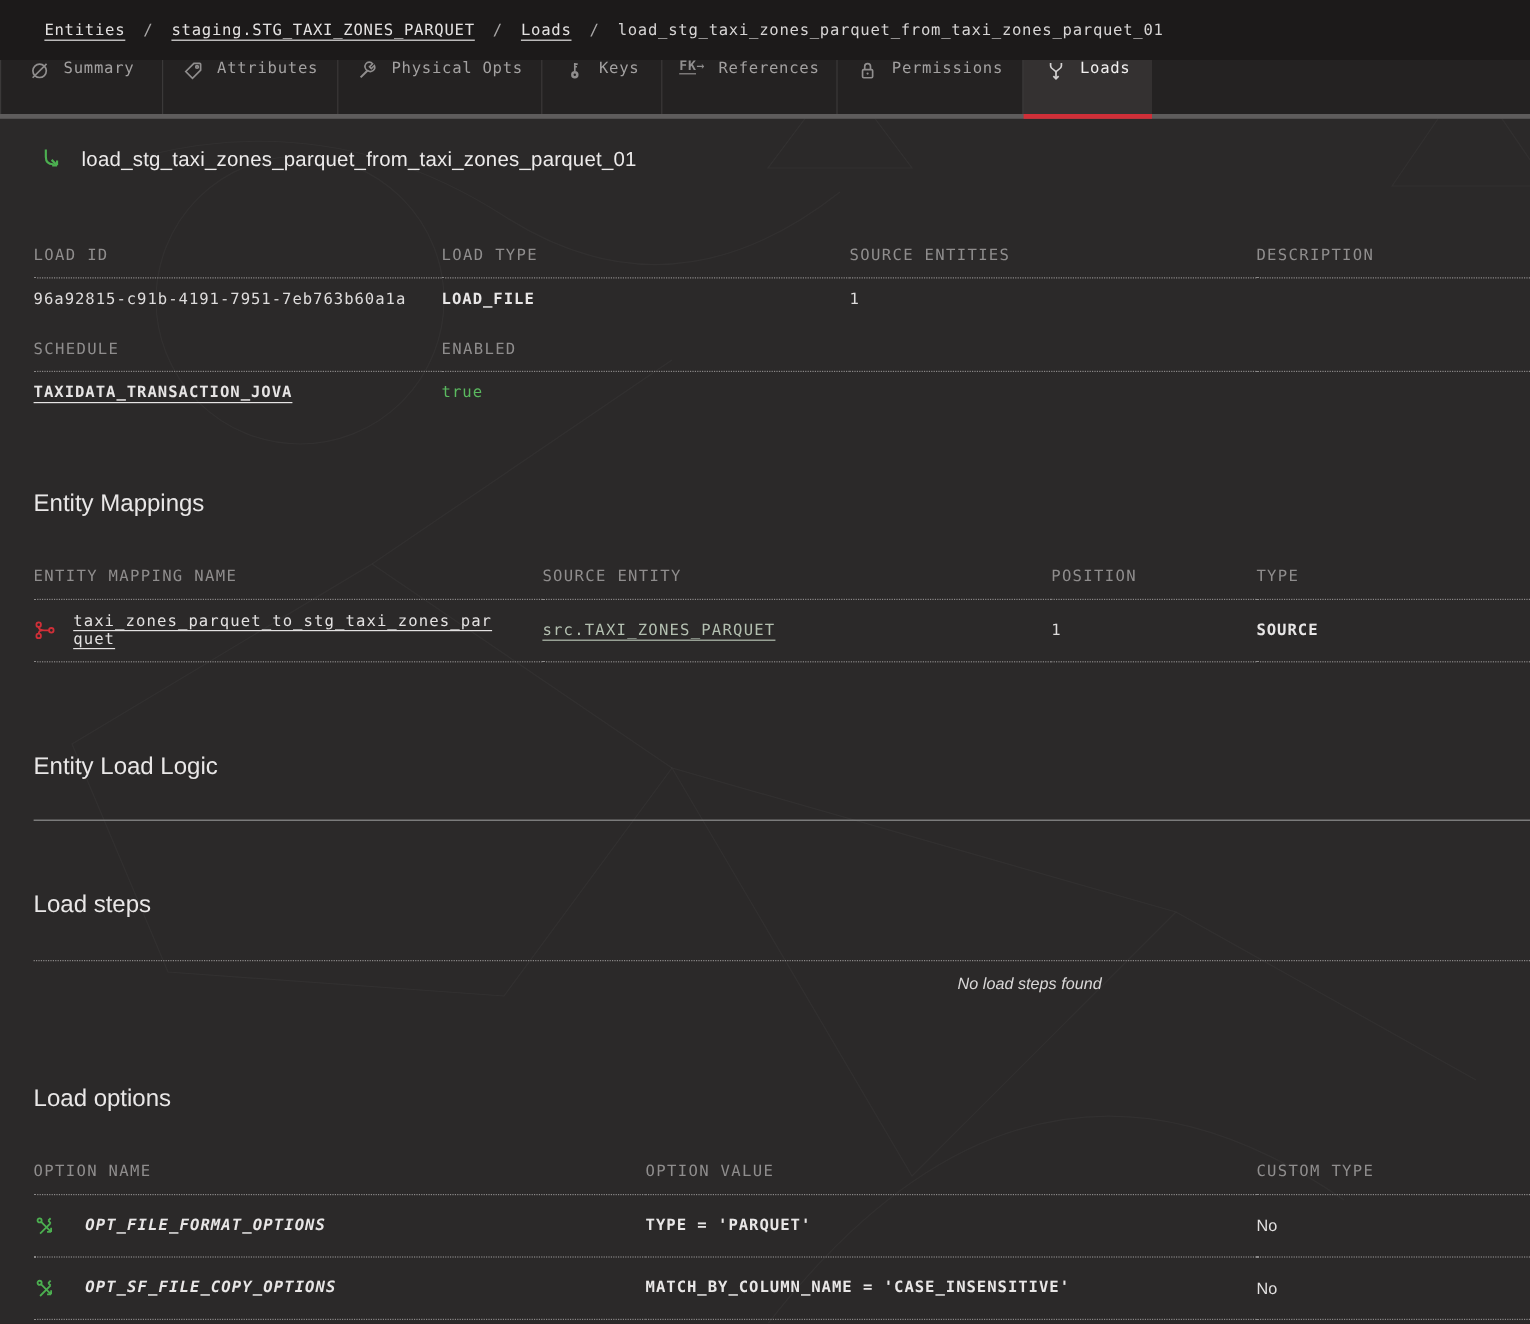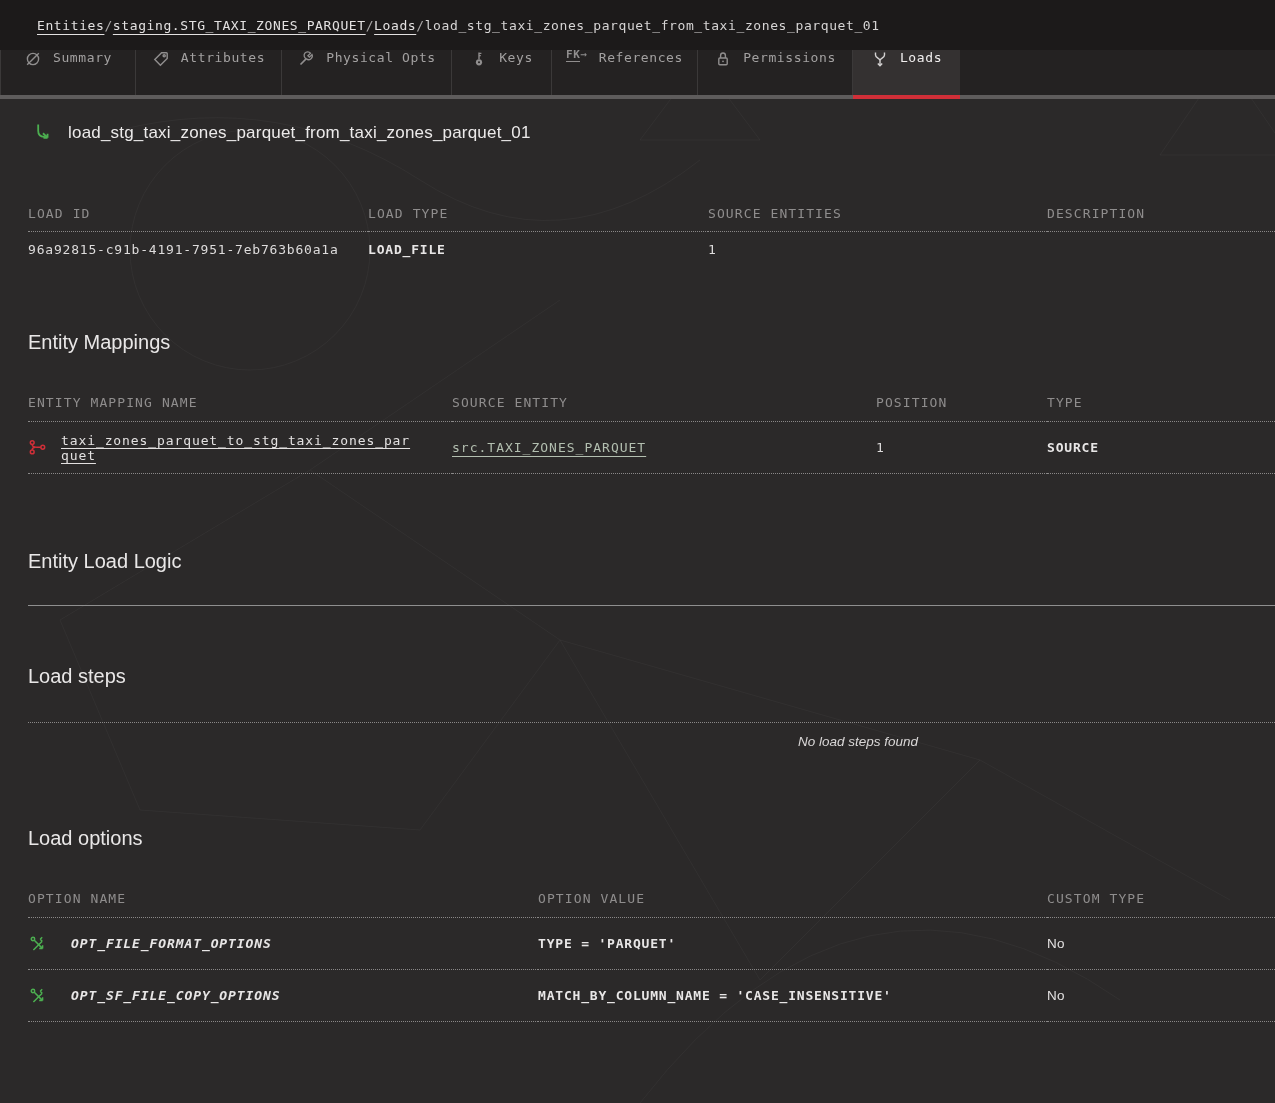--- a/index.html
+++ b/index.html
@@ -14,21 +14,21 @@
     font-family:"Liberation Sans", sans-serif; position:relative; }
   .mono{ font-family:"DejaVu Sans Mono", monospace; }
 
   
   .bg-pattern{ position:absolute; inset:0; z-index:0; pointer-events:none; }
 
   .layer{ position:relative; z-index:1; }
 
   
   .topbar{ height:50px; background:var(--bg-top); display:flex; align-items:center;
-    padding-left:37px; font-family:"DejaVu Sans Mono", monospace;
+    padding-left:37px; gap:15px; font-family:"DejaVu Sans Mono", monospace;
     font-size:13px; letter-spacing:.6px; color:#d9d7d7; }
   .crumb-link{ color:#e3e1e1; text-decoration:underline; text-underline-offset:4px; cursor:pointer; }
   .crumb-sep{ color:#a9a7a7; }
   .crumb-current{ color:#d6d4d4; }
 
   
   .tabbar{ height:49px; background:var(--bg-tabbar); display:flex; position:relative; }
   .tabstrip{ position:absolute; left:0; right:0; top:45px; height:4px; background:var(--strip-gray); z-index:1; }
   .tab{ height:45px; display:flex; align-items:flex-start; justify-content:center; gap:11px;
     font-family:"DejaVu Sans Mono", monospace; font-size:13px; letter-spacing:.6px;
@@ -208,20 +208,30 @@
       <div class="f-label">LOAD ID</div>
       <div class="f-label">LOAD TYPE</div>
       <div class="f-label">SOURCE ENTITIES</div>
       <div class="f-label">DESCRIPTION</div>
       <div class="f-value">96a92815-c91b-4191-7951-7eb763b60a1a</div>
       <div class="f-value bold">LOAD_FILE</div>
       <div class="f-value">1</div>
       <div class="f-value"></div>
     </div>
 
+    <div class="grid4 fields-r2">
+      <div class="f-label">SCHEDULE</div>
+      <div class="f-label">ENABLED</div>
+      <div class="f-label"></div>
+      <div class="f-label"></div>
+      <div class="f-value"><span class="link-white">TAXIDATA_TRANSACTION_JOVA</span></div>
+      <div class="f-value green">true</div>
+      <div class="f-value"></div>
+      <div class="f-value"></div>
+    </div>
 
     <div class="section-title st-mappings">Entity Mappings</div>
 
     <div class="map-grid">
       <div class="th">ENTITY MAPPING NAME</div>
       <div class="th">SOURCE ENTITY</div>
       <div class="th">POSITION</div>
       <div class="th">TYPE</div>
 
       <div class="td map-name">

